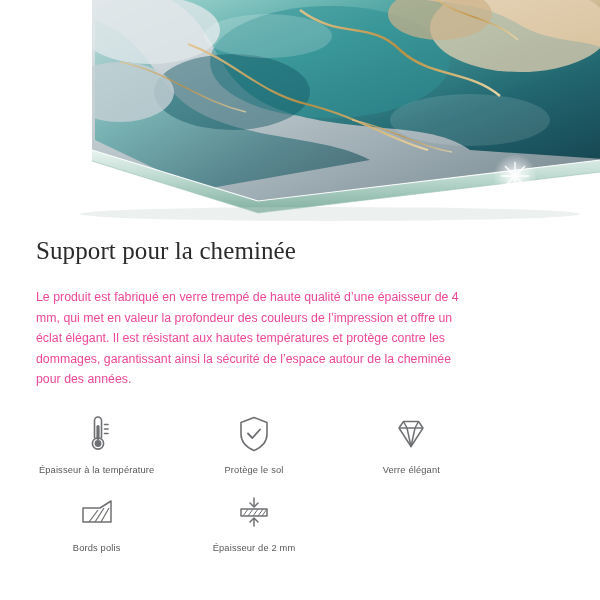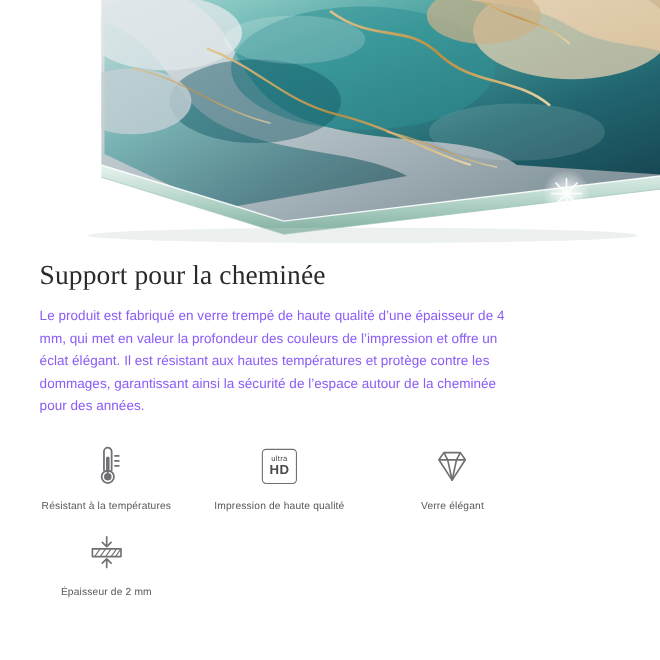--- a/index.html
+++ b/index.html
@@ -51,24 +51,24 @@
     color: #2b2b2b;
     font-weight: 400;
     margin: 12px 0 0 0;
     letter-spacing: 0.1px;
   }
   .headline .line2 {
     display: block;
   }
 
   .body-copy {
-    margin-top: 10px;
+    margin-top: 20px;
     font-size: 12.3px;
     line-height: 20.5px;
-    color: #8b5cf6;
+    color: #ec4899;
     letter-spacing: 0.02px;
     max-width: 528px;
   }
 
   
   .features {
     margin-top: 22px;
     padding: 0 18px;
     display: grid;
     grid-template-columns: repeat(3, 1fr);
@@ -226,47 +226,60 @@
             <path d="M14.5 24.5V7.5a3.5 3.5 0 0 1 7 0v17"></path>
             <circle cx="18" cy="30.5" r="5.6"></circle>
             <line x1="24.5" y1="11.5" x2="28" y2="11.5"></line>
             <line x1="24.5" y1="16" x2="28" y2="16"></line>
             <line x1="24.5" y1="20.5" x2="28" y2="20.5"></line>
           </g>
           <path d="M18 13.5v12" stroke="#6f7073" stroke-width="3.2" stroke-linecap="round"></path>
           <circle cx="18" cy="30.5" r="3.4" fill="#6f7073"></circle>
         </svg>
       </div>
-      <div class="feature-label">Résistant à la températures</div>
-    </div>
-
-    <div class="feature">
-      <div class="feature-icon">
-        <div class="ultrahd-badge">
-          <span class="u1">ultra</span>
-          <span class="u2">HD</span>
-        </div>
-      </div>
-      <div class="feature-label">Impression de haute qualité</div>
-    </div>
-
+      <div class="feature-label">Épaisseur à la température</div>
+    </div>
+
+
+    <div class="feature">
+      <div class="feature-icon">
+        <svg width="36" height="40" viewBox="0 0 36 40">
+          <path d="M18 3.5 L31 8.5 V20 c0 8-6 13.5-13 16.5 C11 33.5 5 28 5 20 V8.5 Z" fill="none" stroke="#6f7073" stroke-width="1.6" stroke-linejoin="round"></path>
+          <polyline points="12,19.5 16.4,24 24,15.5" fill="none" stroke="#6f7073" stroke-width="1.8" stroke-linecap="round" stroke-linejoin="round"></polyline>
+        </svg>
+      </div>
+      <div class="feature-label">Protège le sol</div>
+    </div>
 
     <div class="feature">
       <div class="feature-icon">
         <svg width="40" height="36" viewBox="0 0 40 36">
           <g fill="none" stroke="#6f7073" stroke-width="1.5" stroke-linejoin="round">
             <path d="M8 12 L12.5 5.5 H27.5 L32 12 L20 30.5 Z"></path>
             <path d="M8 12 H32"></path>
             <path d="M12.5 5.5 L16 12 L20 30.5 L24 12 L27.5 5.5"></path>
           </g>
         </svg>
       </div>
       <div class="feature-label">Verre élégant</div>
     </div>
 
+    <div class="feature">
+      <div class="feature-icon">
+        <svg width="38" height="34" viewBox="0 0 38 34">
+          <path d="M5 27 L5 13 L22 13 L33 6 L33 27 Z" fill="none" stroke="#6f7073" stroke-width="1.5" stroke-linejoin="round"></path>
+          <g stroke="#6f7073" stroke-width="1.2">
+            <line x1="11" y1="27" x2="20" y2="15"></line>
+            <line x1="17" y1="27" x2="26" y2="13"></line>
+            <line x1="23" y1="27" x2="31" y2="13"></line>
+          </g>
+        </svg>
+      </div>
+      <div class="feature-label">Bords polis</div>
+    </div>
 
     <div class="feature">
       <div class="feature-icon">
         <svg width="40" height="38" viewBox="0 0 40 38">
           <g stroke="#6f7073" stroke-width="1.5" fill="none" stroke-linecap="round" stroke-linejoin="round">
             <line x1="20" y1="5" x2="20" y2="13"></line>
             <polyline points="16,10 20,14 24,10"></polyline>
             <rect x="7" y="16" width="26" height="7"></rect>
             <line x1="20" y1="33" x2="20" y2="26"></line>
             <polyline points="16,29 20,25 24,29"></polyline>

